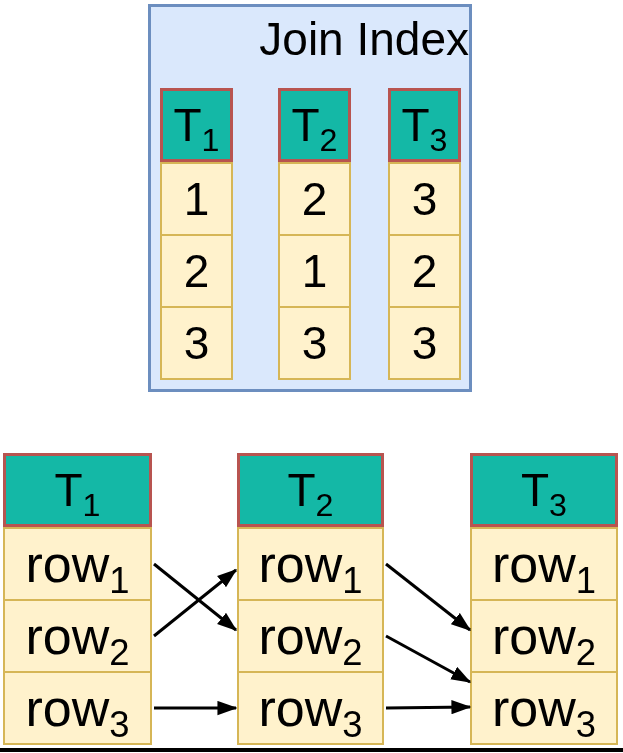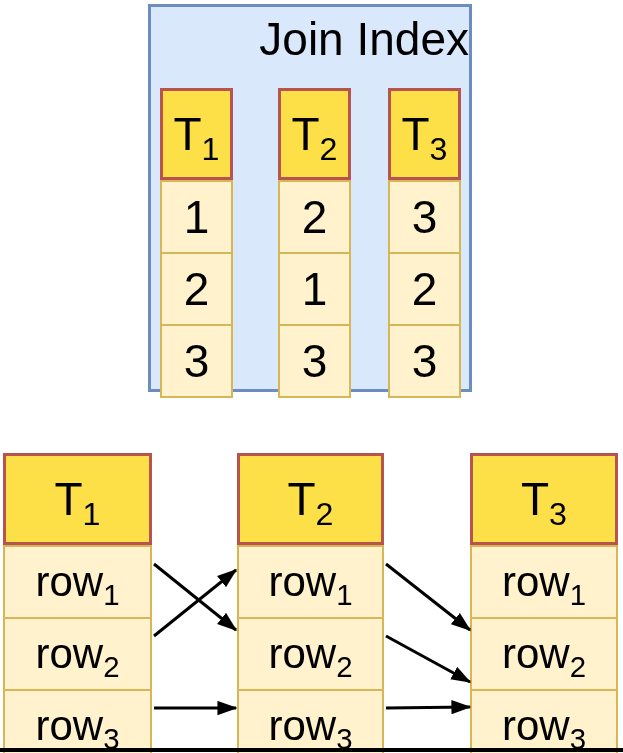--- a/index.html
+++ b/index.html
@@ -31,22 +31,22 @@
   }
 
   
   .ji-col { position: absolute; top: 88px; width: 73px; }
   .ji-col.c0 { left: 160px; }
   .ji-col.c1 { left: 278px; }
   .ji-col.c2 { left: 388px; }
 
   .hdr {
     box-sizing: border-box;
-    height: 92px;
-    background: #fde047;
+    height: 74px;
+    background: #14b8a6;
     border: 3px solid #b85450;
     display: flex; align-items: center; justify-content: center;
     font-size: 46px; line-height: 1;
     white-space: nowrap;
   }
   .cell, .rowcell {
     box-sizing: border-box;
     height: 74px;
     background: #fff2cc;
     border: 2px solid #d6b656;
@@ -54,21 +54,21 @@
     font-size: 46px; line-height: 1;
     white-space: nowrap;
   }
   .cell + .cell, .rowcell + .rowcell { margin-top: -2px; }
 
   
   .tbl { position: absolute; top: 453px; }
   .tbl.t0 { left: 3px;   width: 149px; }
   .tbl.t1 { left: 237px; width: 147px; }
   .tbl.t2 { left: 470px; width: 148px; }
-  .rowcell { font-size: 42px; }
+  .rowcell { font-size: 52px; }
 
   sub { font-size: 70%; line-height: 0; }
 
   
   .arrows {
     position: absolute; left: 0; top: 0;
     width: 623px; height: 753px;
     pointer-events: none;
   }
   .arrows line { stroke: #000000; stroke-width: 3; }

